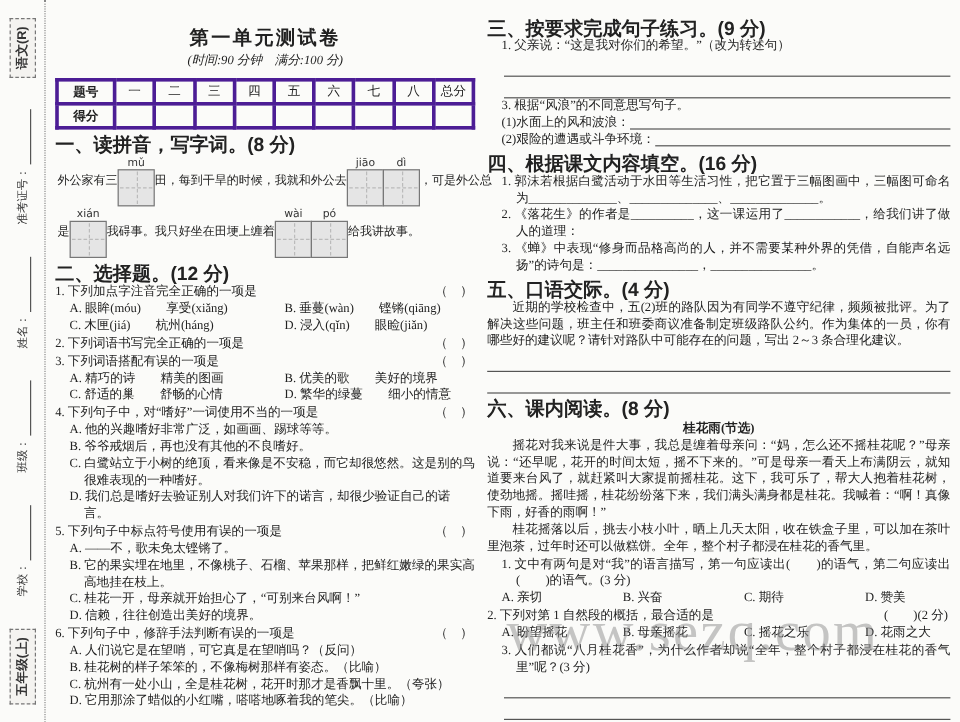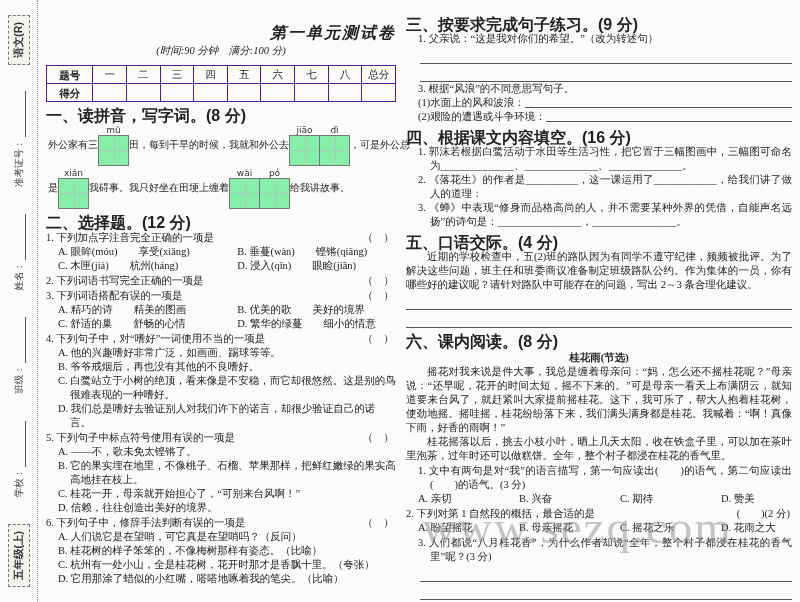--- a/index.html
+++ b/index.html
@@ -15,34 +15,34 @@
   .sb-box{border:1px dashed #777;padding:3px 6px;font-weight:bold;font-size:10.5px;
     font-family:"Liberation Sans",sans-serif;background:#f4f3f0;white-space:nowrap;}
   .sb-field{display:flex;align-items:flex-end;white-space:nowrap;font-size:9.5px;}
   .sb-blank{display:inline-block;width:46px;border-bottom:1px solid #555;height:11px;margin-left:2px;}
 
   
   .page{position:absolute;top:0;background:transparent;font-size:10.5px;line-height:14px;}
   .page-left{left:46px;width:350px;padding-top:26px;}
   .page-right{left:406px;width:386px;padding-top:18px;}
 
-  .paper-title{text-align:right;font-size:16px;font-weight:bold;
-    font-family:"Liberation Sans",sans-serif;letter-spacing:2px;font-style:italic;}
+  .paper-title{text-align:center;font-size:16px;font-weight:bold;
+    font-family:"Liberation Sans",sans-serif;letter-spacing:2px;}
   .paper-sub{text-align:center;font-size:10.5px;margin-top:4px;font-style:italic;}
 
   table.score{border-collapse:collapse;width:100%;margin-top:7px;table-layout:fixed;}
-  table.score td{border:1px solid #4c1d95;text-align:center;height:17px;font-size:10.5px;padding:0;}
+  table.score td{border:3px solid #4c1d95;text-align:center;height:17px;font-size:10.5px;padding:0;}
   table.score td.lbl{font-weight:bold;width:13%;font-family:"Liberation Sans",sans-serif;}
 
   .sec-head{font-weight:bold;font-family:"Liberation Sans",sans-serif;font-size:16px;margin-top:7px;}
 
   
   .s1row{display:flex;align-items:center;white-space:nowrap;height:43px;font-size:10px;padding-left:2px;}
   .tian{position:relative;display:inline-block;width:29px;height:29px;border:1px solid #777;
-    background:#86efac;margin-top:11px;flex:0 0 auto;}
+    background:#e5e5e5;margin-top:11px;flex:0 0 auto;}
   .tian::before{content:"";position:absolute;left:1px;right:1px;top:50%;border-top:1px dashed #bbb;}
   .tian::after{content:"";position:absolute;top:1px;bottom:1px;left:50%;border-left:1px dashed #bbb;}
   .tian .py{position:absolute;left:-12px;right:-12px;top:-13px;font-size:9px;text-align:center;
     color:#333;font-family:"DejaVu Sans",sans-serif;}
   .tian.second{margin-left:-1px;}
 
   .q{margin-top:1px;}
   .q-stem{display:flex;justify-content:space-between;}
   .q-stem .paren{flex:0 0 auto;padding-right:2px;}
   .opts-grid{padding-left:12px;display:grid;grid-template-columns:53% 47%;}

